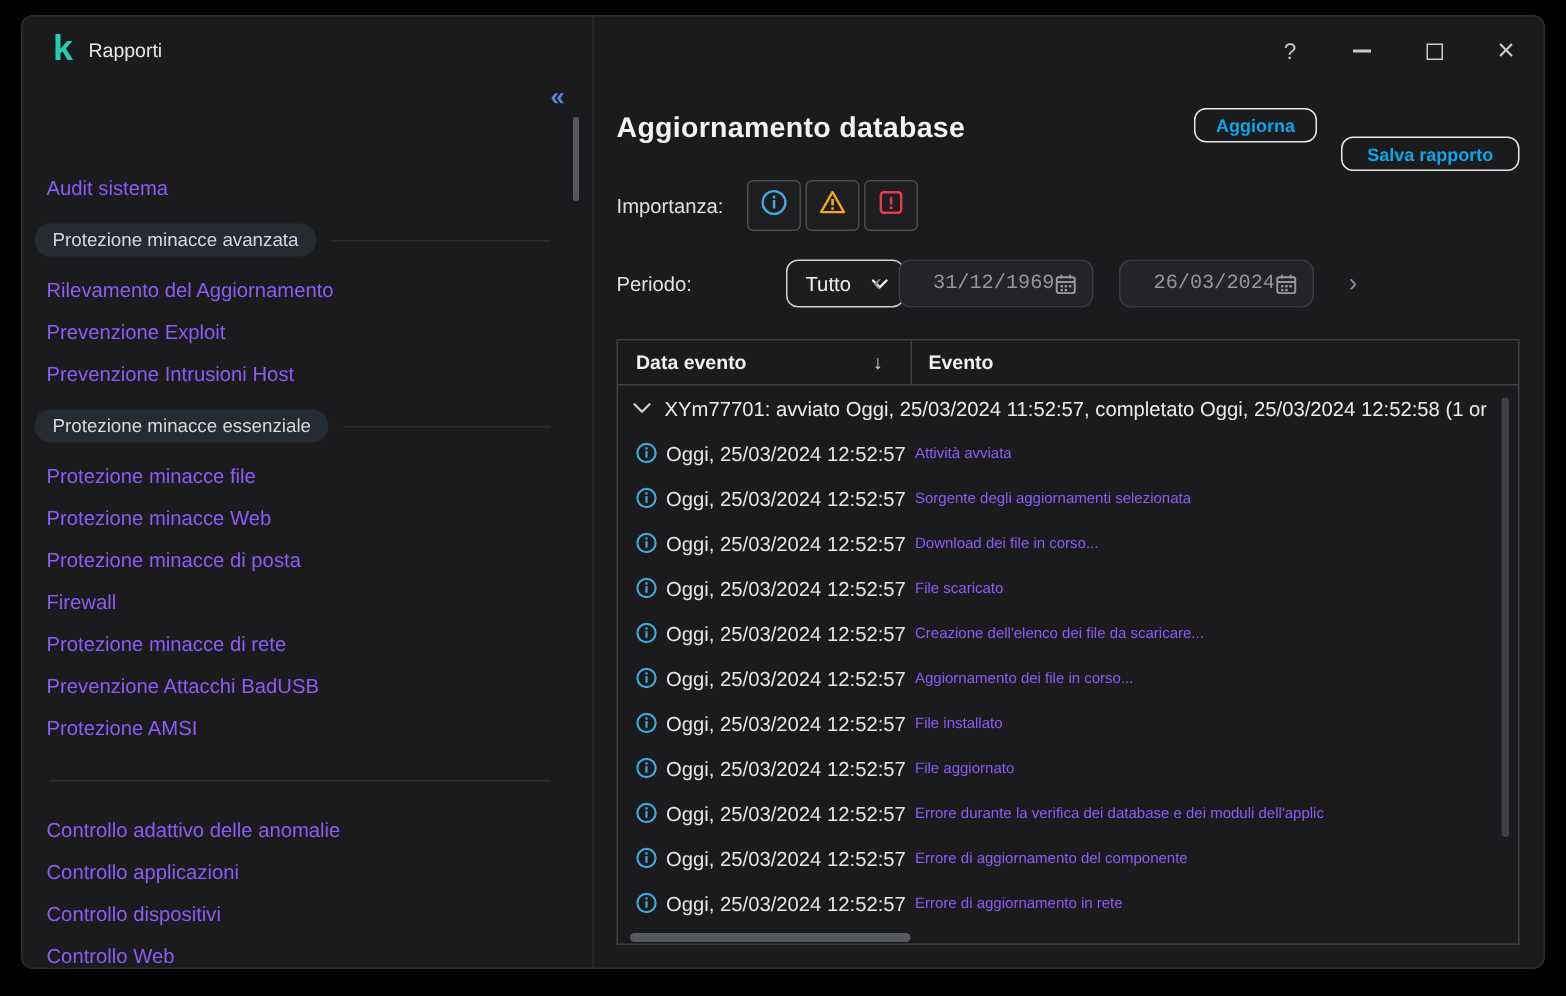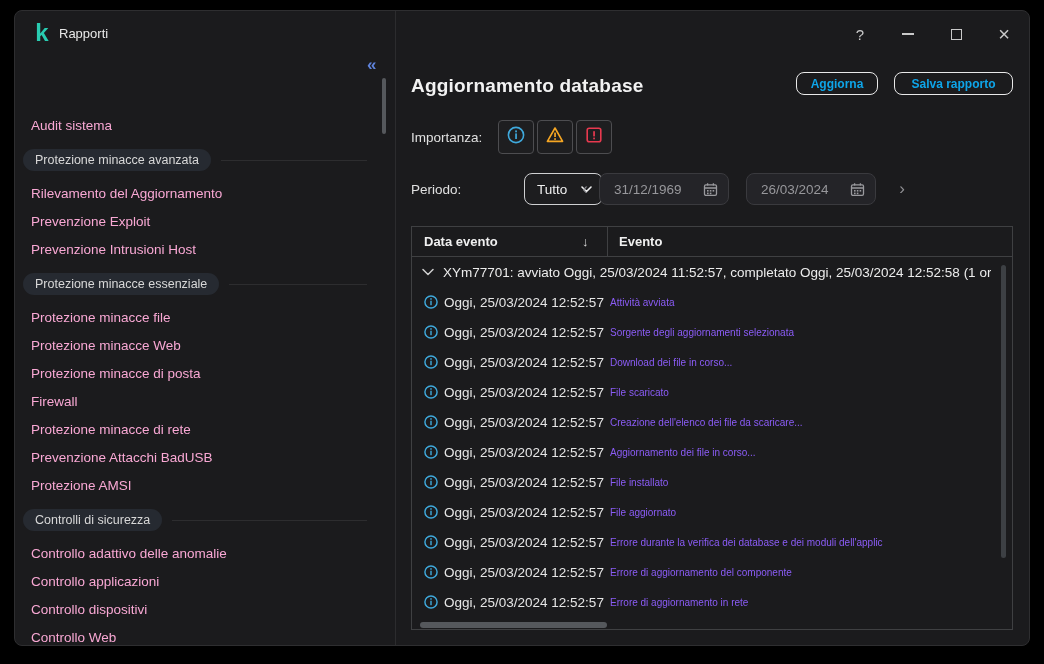--- a/index.html
+++ b/index.html
@@ -25,34 +25,34 @@
 
   
   .sidebar { position:absolute; left:0; top:46px; width:380px; height:590px; }
   .side-divider { position:absolute; left:380px; top:0; width:1px; height:636px; background:#2c2c2e; }
   .collapse { position:absolute; left:352px; top:44px; font-size:17px; font-weight:bold;
               color:#5F83DC; letter-spacing:-2px; cursor:pointer; }
   .side-scroll { position:absolute; left:367px; top:67px; width:4px; height:56px;
                  background:#55585c; border-radius:2px; }
   .side-list { position:absolute; left:0; top:55px; width:366px; }
   .s-item { height:28px; line-height:28px; padding-left:16px; font-size:13.5px;
-            color:#f9a8d4; white-space:nowrap; cursor:pointer; }
+            color:#8b5cf6; white-space:nowrap; cursor:pointer; }
   .sec-badge { height:40px; display:flex; align-items:center; padding-left:8px; }
   .pill { display:inline-block; background:#262a31; color:#d8d8d8; font-size:12.5px;
           line-height:22px; padding:0 12px; border-radius:12px; white-space:nowrap; }
   .sec-line { flex:1; height:1px; background:#2d2d2f; margin:0 14px 0 10px; }
 
   
   .page-title { position:absolute; left:396px; top:64px; font-size:19px; font-weight:bold;
                 color:#f2f2f2; letter-spacing:.2px; }
   .hbtn { position:absolute; top:61px; height:23px; border:1.5px solid #e9e9e9; border-radius:8px;
           background:transparent; color:#0ea5e9; font-size:12px; font-weight:bold;
           font-family:"Liberation Sans", sans-serif; cursor:pointer; }
   .btn-update { left:781px; width:82px; }
-  .btn-save   { left:879px; width:119px; }
+  .btn-save   { left:879px; width:119px;margin-top:19px; }
 
   
   .lbl { position:absolute; font-size:13.5px; color:#e0e0e0; }
   .imp-group { position:absolute; left:483px; top:109px; display:flex; gap:3px; }
   .imp-btn { width:36px; height:34px; border:1px solid #4d4d50; border-radius:4px;
              background:#1e1e20; display:flex; align-items:center; justify-content:center; cursor:pointer; }
   .searchbox { position:absolute; left:607px; top:110px; width:391px; height:32px;
                border:1px solid #57575b; border-radius:16px; display:flex; align-items:center;
                padding:0 12px; background:#1d1d1f; }
   .searchbox input { flex:1; border:none; background:transparent; outline:none;
@@ -60,22 +60,22 @@
                      font-family:"Liberation Sans", sans-serif; }
   .searchbox input::placeholder { color:#98989c; }
 
   
   .select { position:absolute; left:464px; top:162px; width:79px; height:32px;
             border:1px solid #cfd0d2; border-radius:8px; display:flex; align-items:center;
             justify-content:space-between; padding:0 10px 0 12px; color:#f0f0f0;
             font-size:13.5px; cursor:pointer; background:#1d1d1f;margin-left:45px; }
   .datebox { position:absolute; top:162px; width:130px; height:32px; background:#242428;
              border:1px solid #3a3a3e; border-radius:8px; display:flex; align-items:center;
-             justify-content:space-between; padding:0 10px 0 14px; color:#97979b;
-             font-size:13.5px; cursor:text; }
+             justify-content:flex-end; padding:0 10px 0 14px; color:#97979b;
+             font-size:13.5px; cursor:text;font-family:Liberation Mono, monospace; }
   .chev-nav { position:absolute; top:167px; width:16px; height:22px; color:#8f8f93;
               font-size:17px; line-height:22px; text-align:center; cursor:pointer; }
 
   
   .table { position:absolute; left:396px; top:215px; width:602px; height:404px;
            border:1px solid #3f4042; background:#1b1b1d; }
   .thead { position:relative; height:30px; border-bottom:1px solid #3f4042; }
   .th { position:absolute; top:0; height:30px; line-height:30px; font-size:13px;
         font-weight:bold; color:#f0f0f0; white-space:nowrap; }
   .th-date { left:12px; }
@@ -138,21 +138,20 @@
       </div>
       <div class="s-item">Protezione minacce file</div>
       <div class="s-item">Protezione minacce Web</div>
       <div class="s-item">Protezione minacce di posta</div>
       <div class="s-item">Firewall</div>
       <div class="s-item">Protezione minacce di rete</div>
       <div class="s-item">Prevenzione Attacchi BadUSB</div>
       <div class="s-item">Protezione AMSI</div>
 
       <div class="sec-badge">
-        <span class="pill">Controlli di sicurezza</span>
           <span class="sec-line"></span>
       </div>
       <div class="s-item">Controllo adattivo delle anomalie</div>
       <div class="s-item">Controllo applicazioni</div>
       <div class="s-item">Controllo dispositivi</div>
       <div class="s-item">Controllo Web</div>
 
     </div>
   </div>
 

